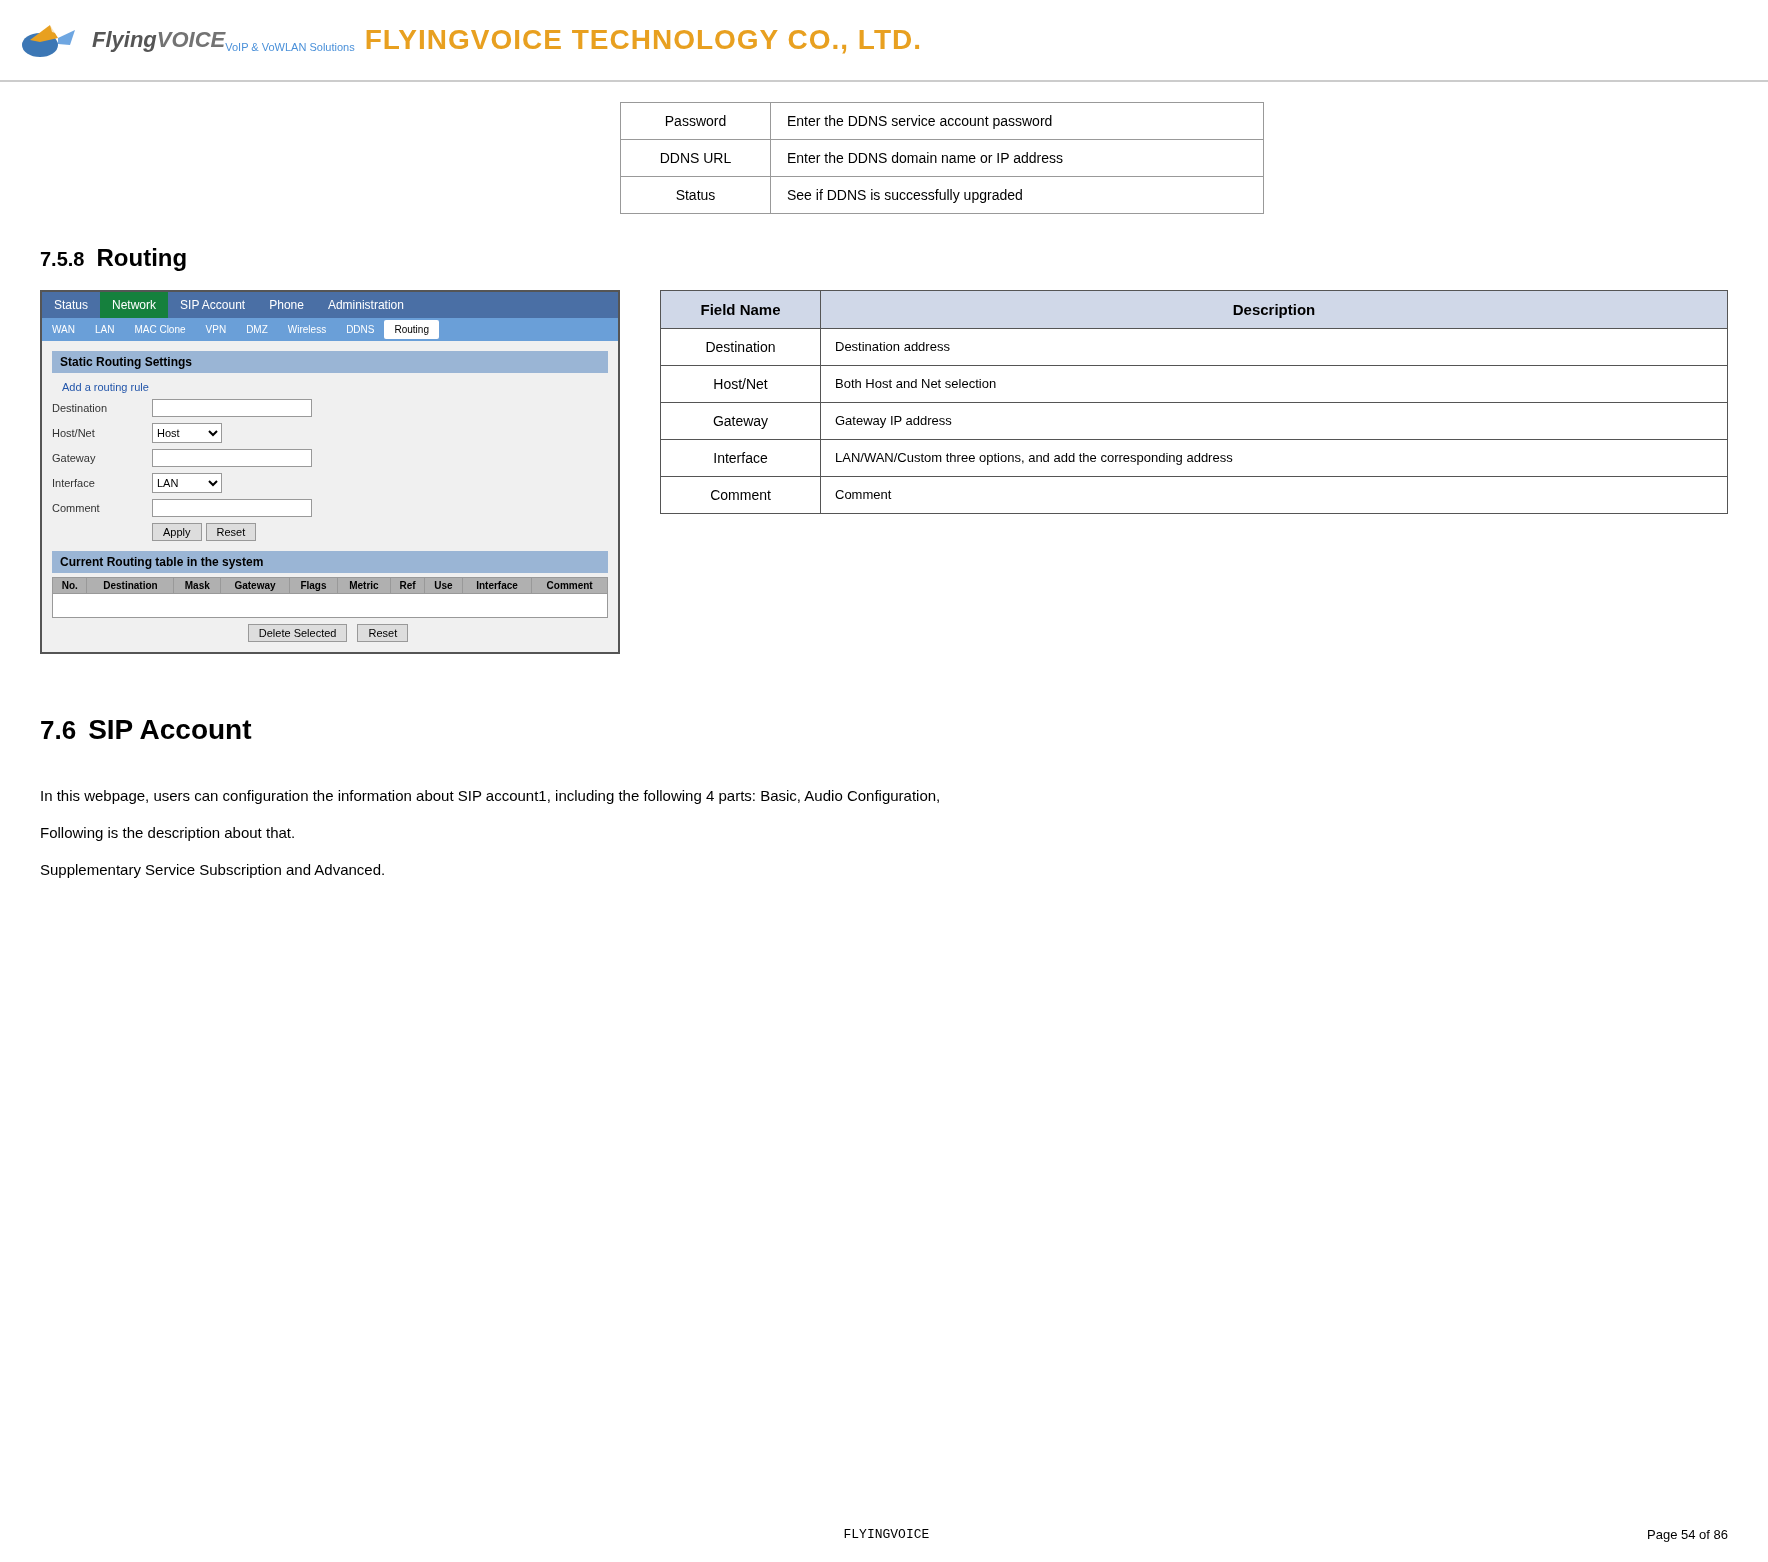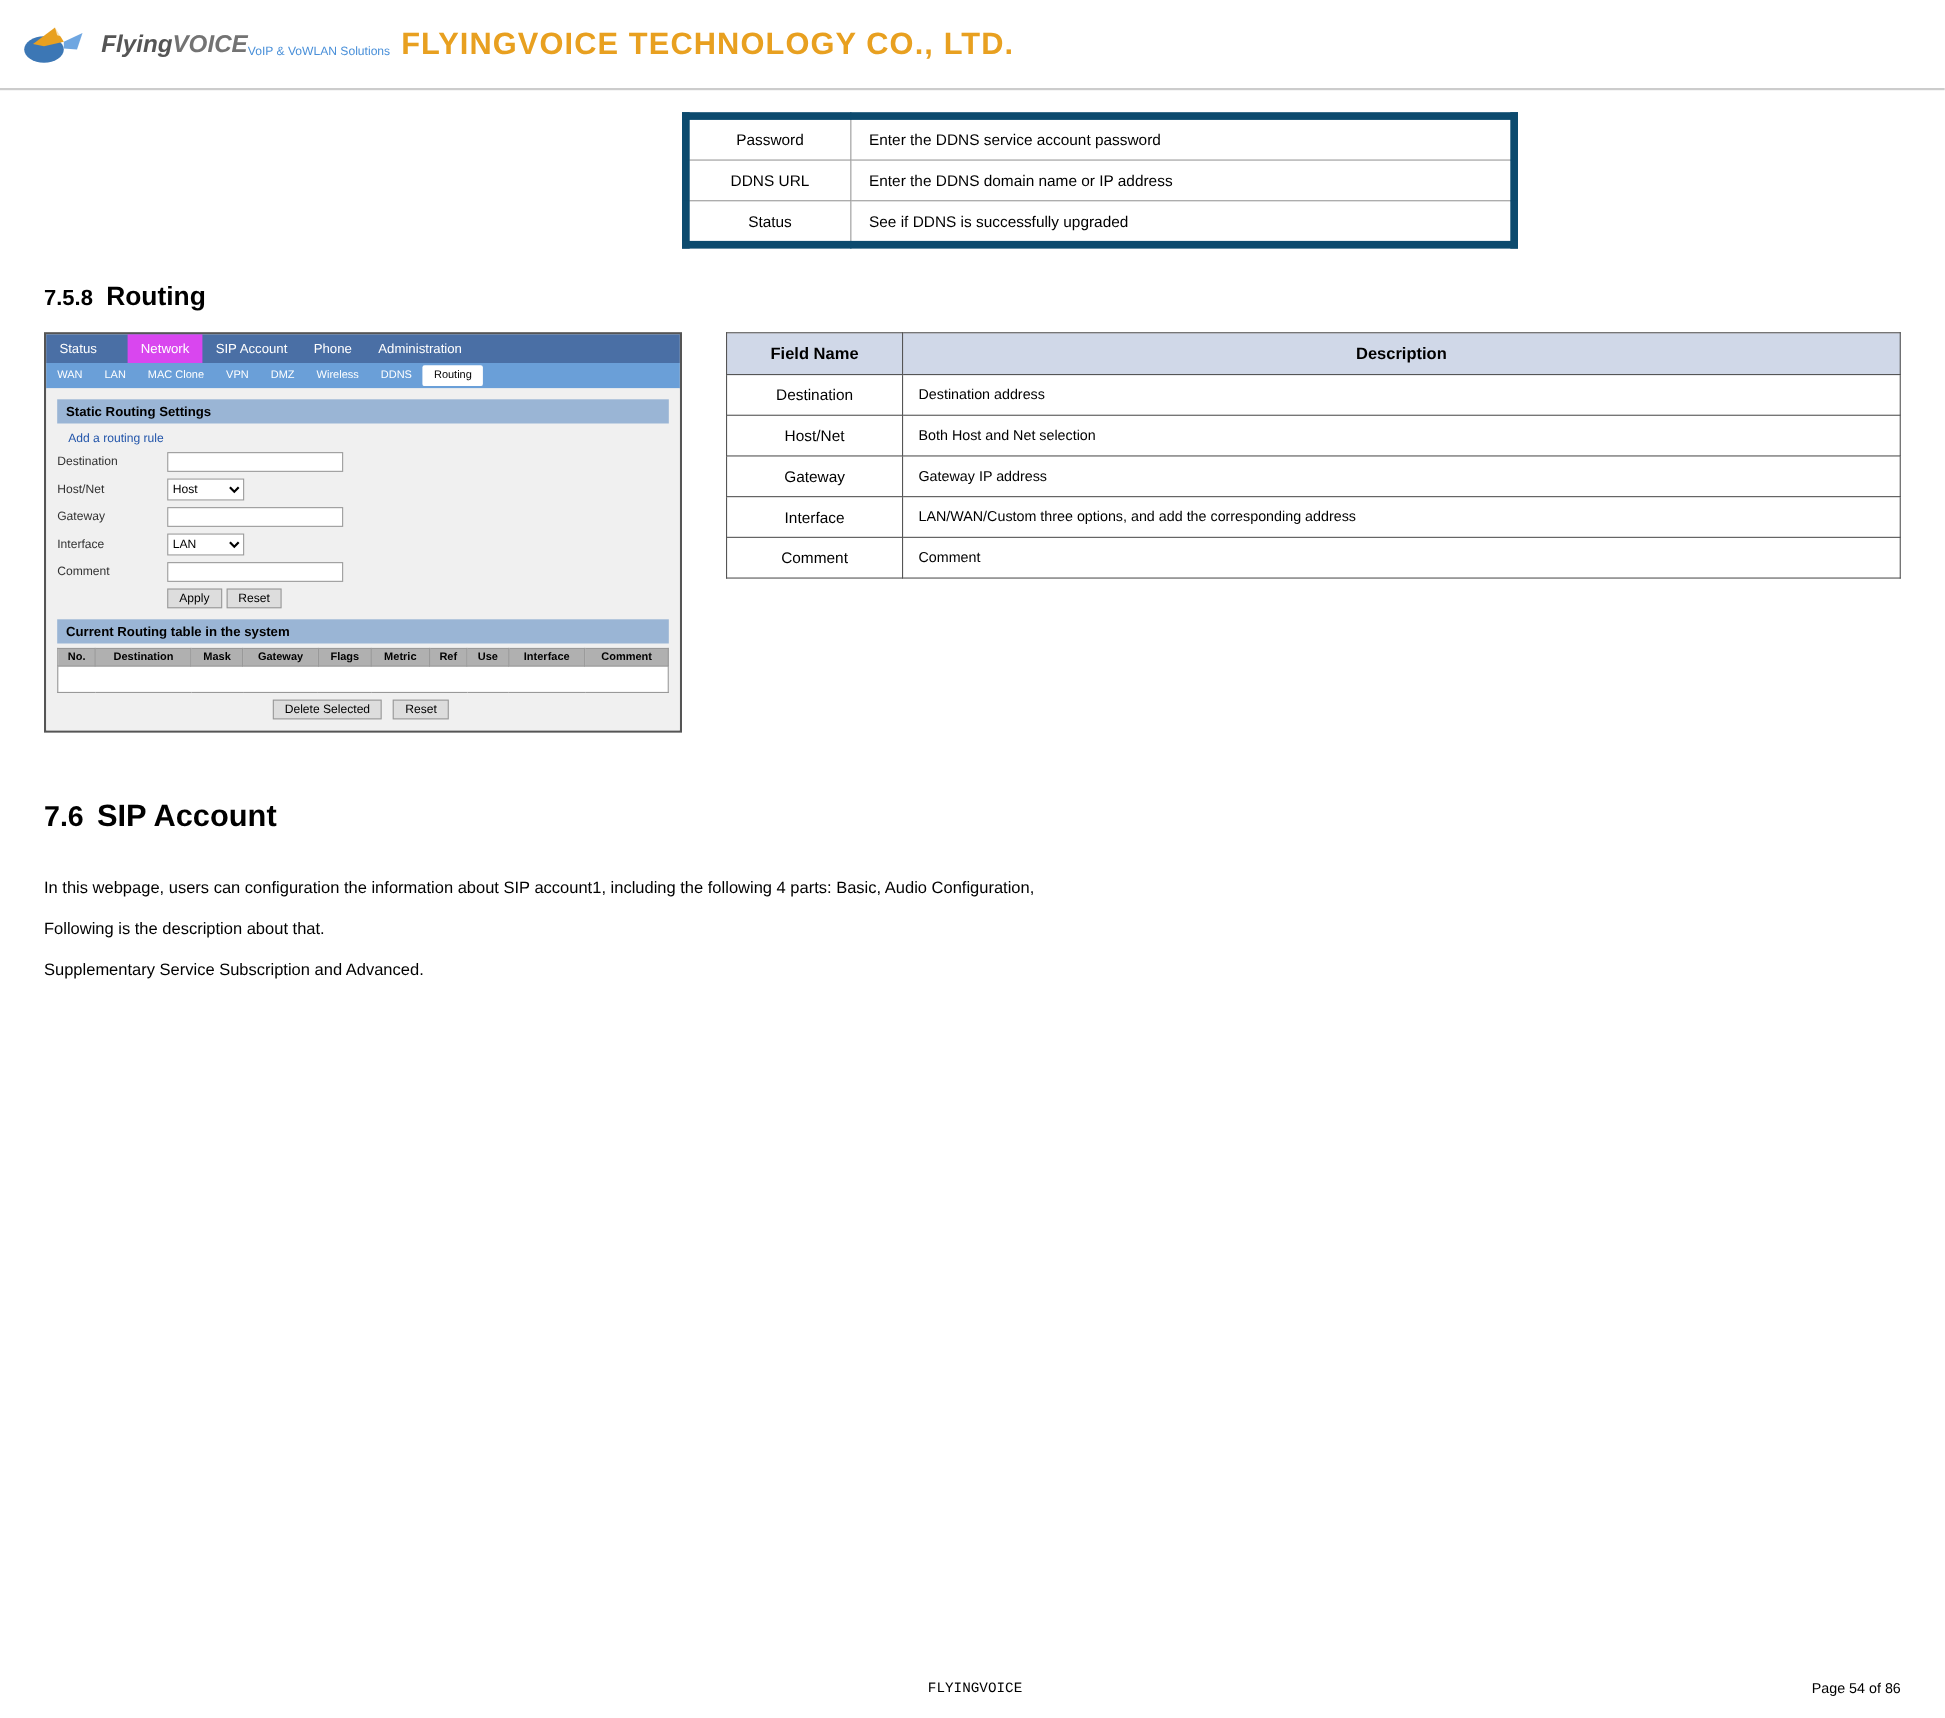--- a/index.html
+++ b/index.html
@@ -68,22 +68,22 @@
       padding: 20px 40px;
     }
 
     
     .ddns-table-wrap {
       margin-bottom: 30px;
       margin-left: 580px;
     }
     .ddns-table {
       border-collapse: collapse;
-      width: 760px;
-      border: 7px solid #0c4a6e;
+      width: 644px;
+      border: 1px solid #0c4a6e;
     }
     .ddns-table td {
       border: 1px solid #999;
       padding: 10px 16px;
       vertical-align: top;
     }
     .ddns-table .col-label {
       width: 150px;
       text-align: center;
       background: #fff;
@@ -130,23 +130,22 @@
       background: #4a6fa5;
       padding: 0;
     }
     .nav-bar .nav-item {
       padding: 6px 12px;
       color: #fff;
       font-size: 12px;
       cursor: pointer;
     }
     .nav-bar .nav-item.active {
-      background: #d946ef;
+      background: #15803d;
       color: #fff;
-      margin-left: 16px;
     }
 
     .sub-nav-bar {
       display: flex;
       align-items: center;
       background: #6a9fd8;
       padding: 2px 0;
     }
     .sub-nav-bar .sub-item {
       padding: 4px 10px;

